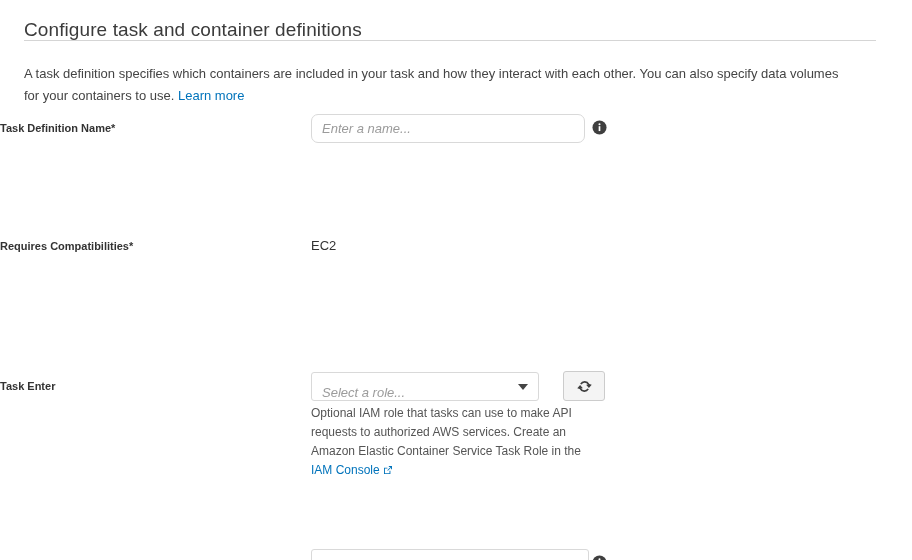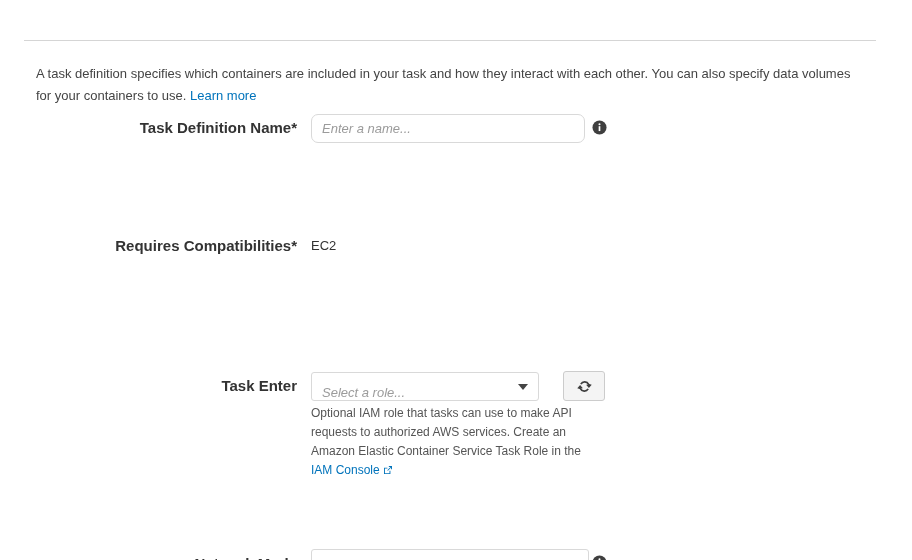--- a/index.html
+++ b/index.html
@@ -44,21 +44,20 @@
   }
 
   .intro {
     position: absolute;
     left: 24px;
     top: 50px;
     width: 830px;
     font-size: 13px;
     line-height: 22px;
     color: #444444;
-    margin-left: 12px;
   }
   .link {
     color: #0073bb;
     text-decoration: none;
   }
 
   
   .form {
     position: absolute;
     left: 0;
@@ -66,22 +65,22 @@
     width: 912px;
   }
   .row {
     position: relative;
     width: 912px;
   }
   .label {
     position: absolute;
     left: 0;
     width: 297px;
-    text-align: right;
-    font-size: 15px;
+    text-align: left;
+    font-size: 11px;
     font-weight: bold;
     color: #333333;
     line-height: 16px;
   }
   .control {
     position: absolute;
     left: 311px;
   }
 
   .text-input {
@@ -174,20 +173,21 @@
     display: inline-block;
     vertical-align: -1px;
     margin-left: 3px;
   }
 </style>
 </head>
 <body>
 
 <div class="page">
 
+  <h1 class="page-title">Configure task and container definitions</h1>
   <div class="title-rule"></div>
 
   <p class="intro">
     <span>A task definition specifies which containers are included in your task and how they interact with each other. You can also specify data volumes for your containers to use.</span>
     <a class="link" href="#">Learn more</a>
   </p>
 
   <div class="form">
 
     <div class="row" style="height:48px;">

